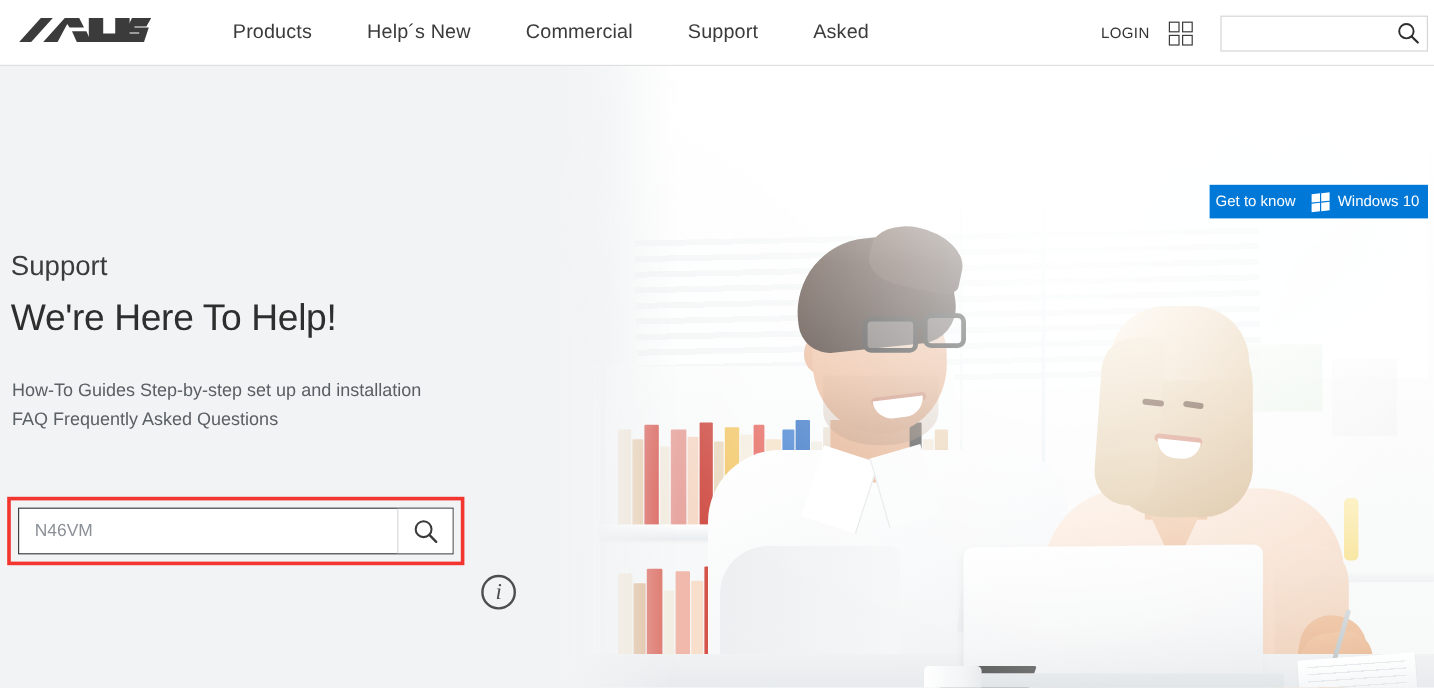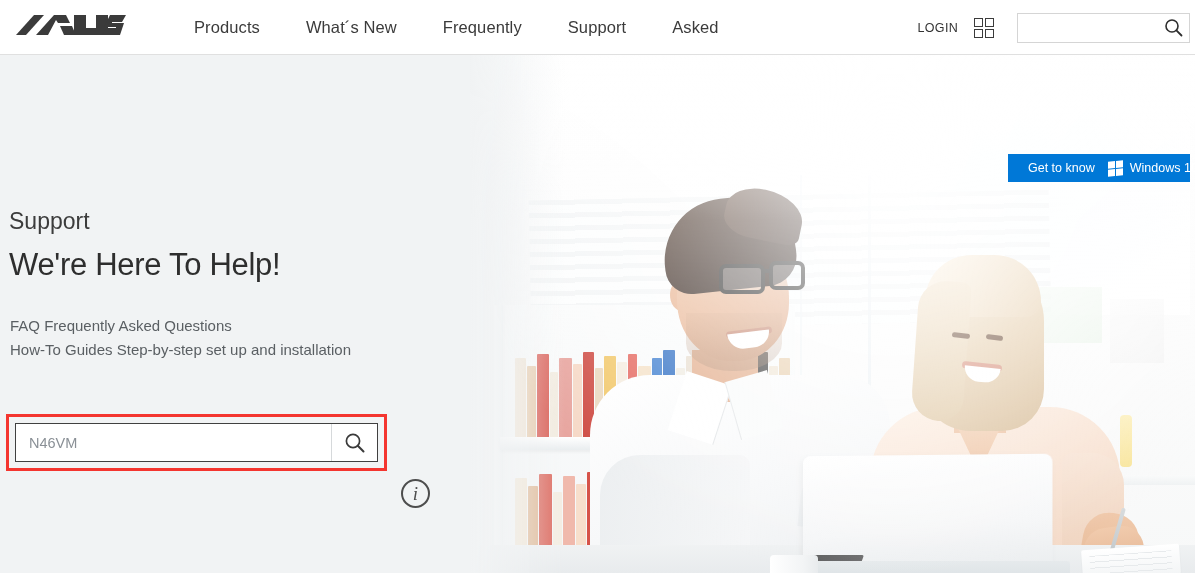--- a/index.html
+++ b/index.html
@@ -273,21 +273,21 @@
     width: 182px;
     height: 28px;
     background: #0078d7;
     display: flex;
     align-items: center;
     cursor: pointer;
   }
   .win-banner .wtext {
     color: #ffffff;
     font-size: 12.5px;
-    margin-left: 20px;
+    margin-left: 5px;
     white-space: nowrap;
   }
   .win-logo {
     margin-left: 13px;
     width: 15px; height: 15px;
     display: grid;
     grid-template-columns: 7px 7px;
     grid-template-rows: 7px 7px;
     gap: 1px;
     transform: skewY(-6deg);
@@ -389,22 +389,22 @@
         <path d="M22 22 L40 2 L52 2 L56 10 L44 10 L42 7 L34 22 Z"></path>
         <path d="M46 13 L58 13 L62 22 L50 22 Z"></path>
         <path d="M60 2 L72 2 L72 15 L82 15 L82 2 L94 2 L94 22 L60 22 Z"></path>
         <path d="M96 2 L112 2 L108 9 L98 9 L98 10 L110 10 L106 22 L88 22 L92 15 L102 15 L102 14 L90 14 Z"></path>
       </g>
     </svg>
   </div>
 
   <nav class="nav">
     <div class="nav-item">Products</div>
-    <div class="nav-item">What´s New</div>
-    <div class="nav-item">Frequently</div>
+    <div class="nav-item">Help´s New</div>
+    <div class="nav-item">Commercial</div>
     <div class="nav-item">Support</div>
     <div class="nav-item">Asked</div>
   </nav>
 
   <div class="header-right">
     <div class="login">LOGIN</div>
 
     <div class="grid-icon">
       <i></i>
       <i></i>
@@ -548,22 +548,22 @@
         <i></i>
         <i></i>
     </span>
     <span class="win-name">Windows 10</span>
   </div>
 
   <div class="hero-text">
     <div class="eyebrow">Support</div>
     <div class="headline">We're Here To Help!</div>
     <div class="blurb">
+      <div>How-To Guides Step-by-step set up and installation</div>
       <div>FAQ Frequently Asked Questions</div>
-      <div>How-To Guides Step-by-step set up and installation</div>
     </div>
   </div>
 
   <div class="search-wrap">
     <div class="search-inner">
       <input type="text" value="N46VM" style="">
       <div class="search-btn">
         <svg width="22" height="22" viewBox="0 0 22 22">
           <circle cx="9" cy="9" r="6.6" fill="none" stroke="#3a3a3a" stroke-width="1.7"></circle>
           <line x1="13.8" y1="13.8" x2="19.5" y2="19.5" stroke="#3a3a3a" stroke-width="2" stroke-linecap="round"></line>

